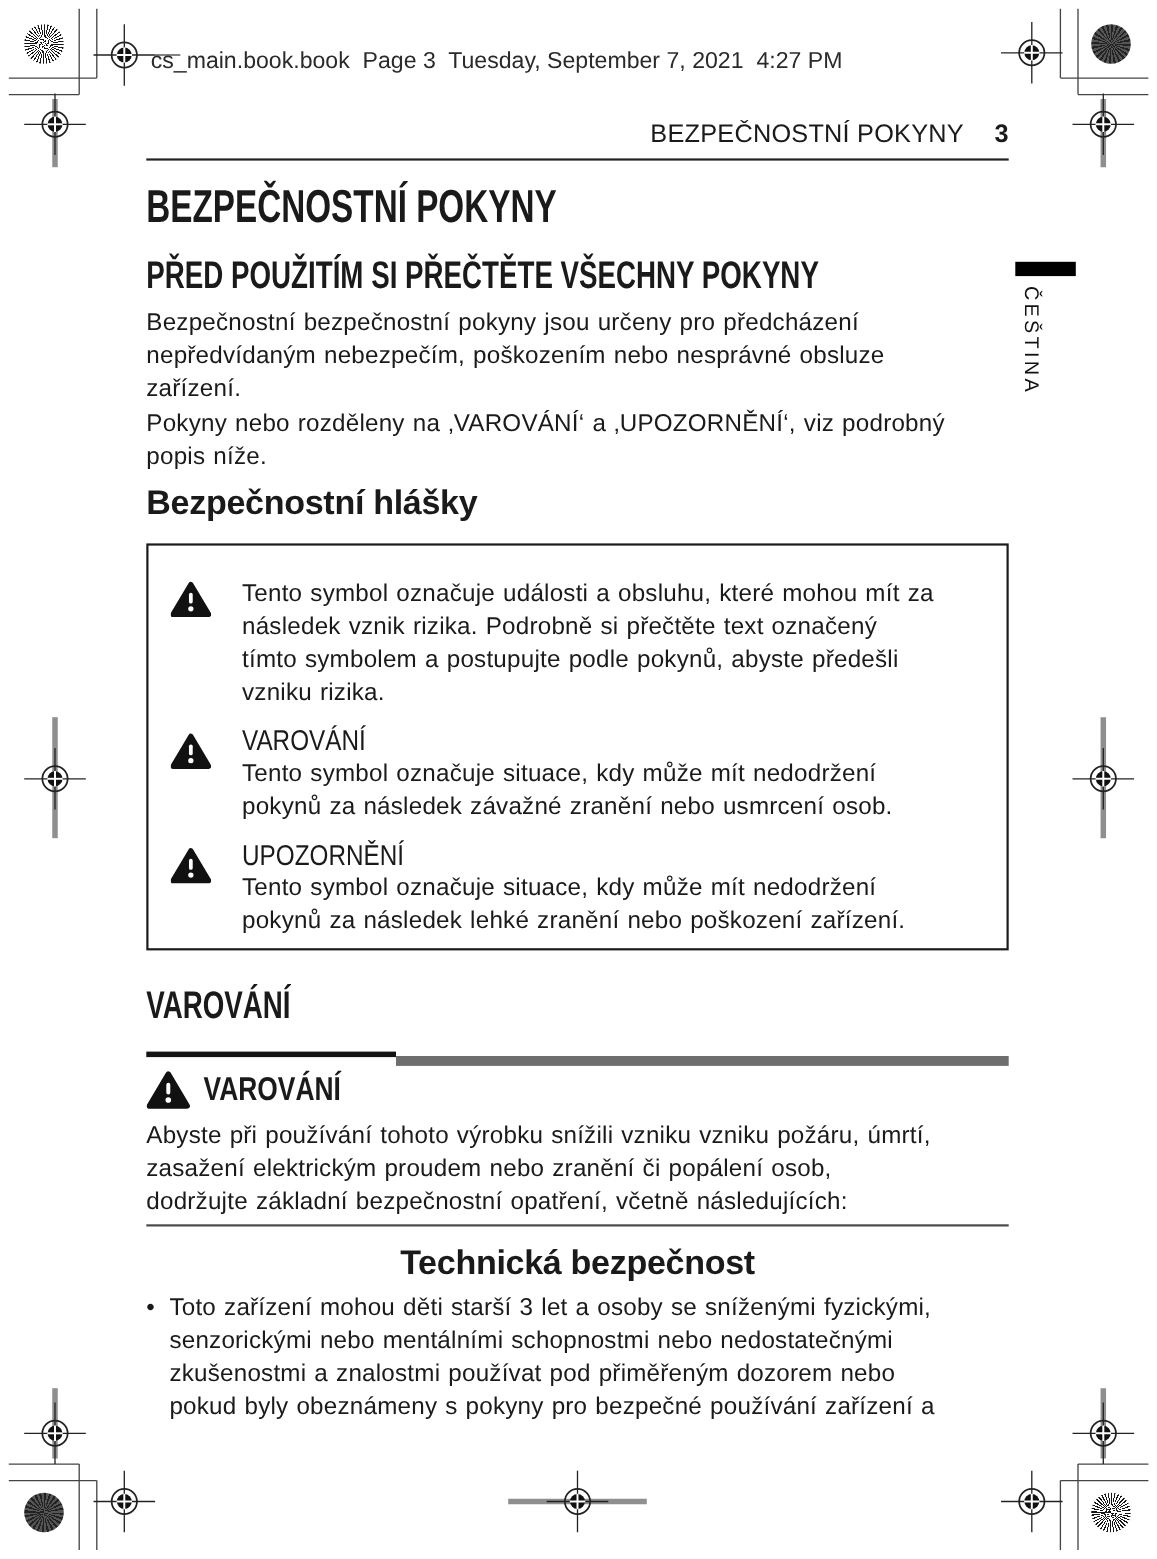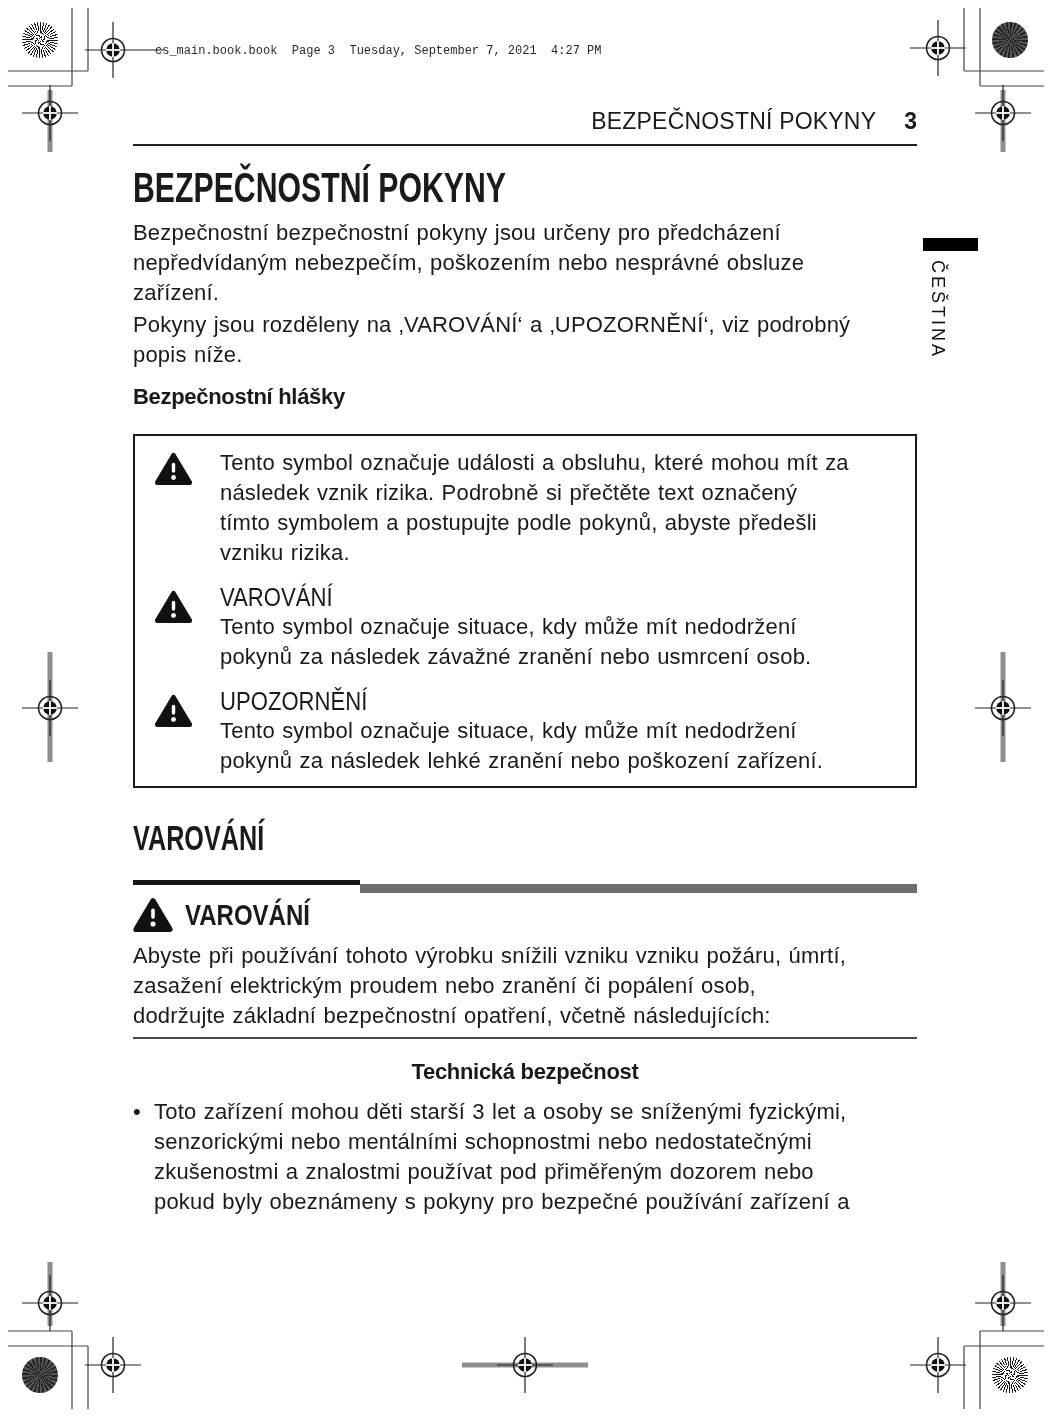--- a/index.html
+++ b/index.html
@@ -11,22 +11,22 @@
   .marks-svg{position:absolute;left:0;top:0;z-index:1;}
   .disc{position:absolute;width:36px;height:36px;border-radius:50%;}
   .disc-pinwheel{background:repeating-conic-gradient(#161616 0deg 4deg,#ffffff 4deg 10deg);}
   .disc-dark{background:repeating-conic-gradient(#222222 0deg 7deg,#555555 7deg 15deg);}
   .disc-tl{left:22px;top:22px;}
   .disc-tr{left:992px;top:22px;}
   .disc-bl{left:22px;top:1357px;}
   .disc-br{left:992px;top:1357px;}
   
   .slug{
-    position:absolute;left:155px;top:44px;z-index:2;
-    font-family:Liberation Mono, monospace;font-size:12px;color:#2a2a2a;white-space:pre;
+    position:absolute;left:137px;top:44px;z-index:2;
+    font-family:Liberation Sans, sans-serif;font-size:21px;color:#2a2a2a;white-space:pre;
   }
   
   .lang-bar{position:absolute;left:923px;top:238px;width:55px;height:13px;background:#000;z-index:2;}
   .lang-label{
     position:absolute;left:927px;top:260px;z-index:2;
     writing-mode:vertical-rl;font-size:18px;letter-spacing:3px;color:#111;
   }
   
   .content{position:absolute;left:133px;top:104px;width:784px;z-index:2;}
   .doc-header{
@@ -35,34 +35,34 @@
   }
   .doc-header .ht{font-size:23px;letter-spacing:.2px;}
   .doc-header .pn{font-size:23px;font-weight:bold;}
   .cx72{display:inline-block;transform:scaleX(.72);transform-origin:0 60%;white-space:nowrap;}
   .cx80{display:inline-block;transform:scaleX(.80);transform-origin:0 60%;white-space:nowrap;}
   .cx85{display:inline-block;transform:scaleX(.85);transform-origin:0 60%;white-space:nowrap;}
   h1,h2,h3{margin:0;font-weight:bold;}
   .h1{margin-top:22px;font-size:42px;line-height:40px;}
   .h2{margin-top:26px;font-size:35px;line-height:34px;}
   .h2-warn{margin-top:32px;font-size:35px;line-height:36px;}
-  .h3{font-size:22px;line-height:30px;letter-spacing:-.3px;}
+  .h3{font-size:31px;line-height:30px;letter-spacing:-.3px;}
   .h3-msgs{margin-top:12px;}
   .h3-tech{margin-top:18px;text-align:center;}
   .para{
     font-size:22px;line-height:30px;letter-spacing:.2px;word-spacing:1px;
     white-space:pre-line;margin:0;
   }
   .p1{margin-top:10px;}
   .p2{margin-top:2px;}
   .p3{margin-top:8px;}
   
   .safety-box{margin-top:22px;border:2px solid #1a1a1a;padding:12px 12px 10px;}
   .box-row{display:flex;margin-top:14px;}
-  .box-row:first-child{margin-top:0;justify-content:flex-end;}
+  .box-row:first-child{margin-top:16px;justify-content:flex-end;}
   .row-icon{flex:none;width:73px;box-sizing:border-box;padding-left:8px;padding-top:4px;}
   .row-icon.hd{padding-top:8px;}
   .row-body{flex:1;}
   .box-h{font-size:26px;line-height:30px;}
   .tri-small{width:37px;height:34px;display:block;}
   
   .bars{position:relative;height:16px;margin-top:24px;}
   .bar-dark{position:absolute;left:0;top:0;width:227px;height:5px;background:#141414;}
   .bar-gray{position:absolute;left:227px;right:0;top:4px;height:9px;background:#6e6e6e;}
   .banner-head{display:flex;align-items:center;gap:12px;margin-top:1px;}
@@ -157,25 +157,28 @@
 
   <div class="doc-header">
     <span class="ht">BEZPEČNOSTNÍ POKYNY</span>
     <span class="pn">3</span>
   </div>
 
   <h1 class="h1">
     <span class="cx72">BEZPEČNOSTNÍ POKYNY</span>
   </h1>
 
+  <h2 class="h2">
+    <span class="cx72">PŘED POUŽITÍM SI PŘEČTĚTE VŠECHNY POKYNY</span>
+  </h2>
 
   <p class="para p1">Bezpečnostní bezpečnostní pokyny jsou určeny pro předcházení
 nepředvídaným nebezpečím, poškozením nebo nesprávné obsluze
 zařízení.</p>
-  <p class="para p2">Pokyny jsou rozděleny na ‚VAROVÁNÍ‘ a ‚UPOZORNĚNÍ‘, viz podrobný
+  <p class="para p2">Pokyny nebo rozděleny na ‚VAROVÁNÍ‘ a ‚UPOZORNĚNÍ‘, viz podrobný
 popis níže.</p>
 
   <h3 class="h3 h3-msgs">Bezpečnostní hlášky</h3>
 
   <div class="safety-box">
     <div class="box-row">
       <div class="row-icon">
         <svg class="tri-small">
             <use href="#warn-tri"></use>
           </svg>

